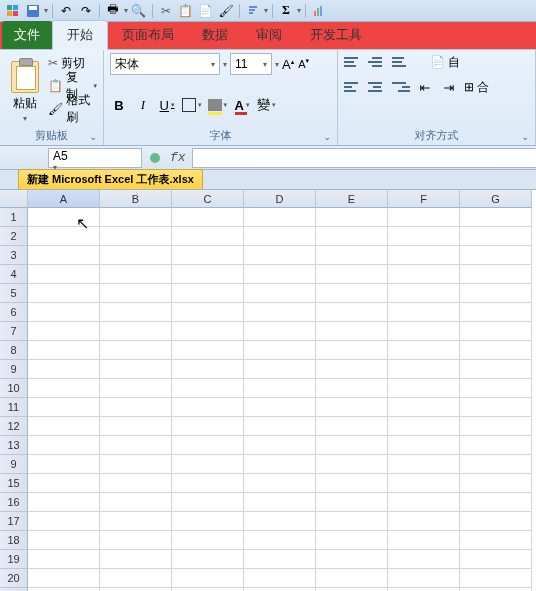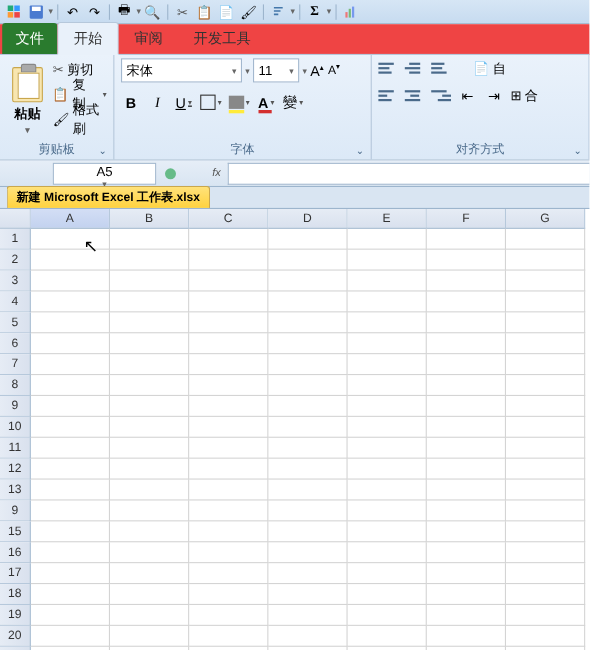--- a/index.html
+++ b/index.html
@@ -14,29 +14,29 @@
 .tab { padding: 5px 14px; font-size: 13px; color: #333; cursor: pointer; }
 .tab.active { border: 1px solid #b6c8db; border-bottom: 1px solid #e9f1fa; background: #e9f1fa; border-radius: 3px 3px 0 0; margin-bottom: -1px; }
 
 .ribbon { height: 96px; background: linear-gradient(#eaf2fb,#dce9f7); border-bottom: 1px solid #9db5cd; display: flex; }
 .group { border-right: 1px solid #b6c8db; padding: 3px 6px 2px; display: flex; flex-direction: column; justify-content: space-between; }
 .group-label { text-align: center; font-size: 11px; color: #4a6a8a; padding-top: 2px; position: relative; }
 .group-label::after { content: '⌄'; position: absolute; right: 0; bottom: 1px; font-size: 9px; color: #4a6a8a; }
 
 .clip-group { width: 104px; }
 .clip-body { display: flex; gap: 4px; flex: 1; }
-.paste-big { width: 42px; display: flex; flex-direction: column; align-items: center; justify-content: center; gap: 2px; padding-top: 4px; font-weight: bold; }
+.paste-big { width: 42px; display: flex; flex-direction: column; align-items: center; justify-content: center; gap: 2px; padding-top: 4px; }
 .paste-icon { width: 28px; height: 32px; background: #f8e6b0; border: 1px solid #c9a74d; border-radius: 2px; position: relative; }
 .paste-icon::before { content: ''; position: absolute; top: -4px; left: 7px; width: 12px; height: 6px; background: #aaa; border: 1px solid #888; border-radius: 2px 2px 0 0; }
 .paste-icon::after { content: ''; position: absolute; top: 4px; left: 4px; width: 18px; height: 22px; background: #fff; border: 1px solid #c9a74d; }
 .clip-side { display: flex; flex-direction: column; gap: 3px; }
 .clip-btn { display: flex; align-items: center; gap: 3px; font-size: 12px; height: 20px; }
 
 .font-group { width: 234px; }
-.font-row1 { display: flex; align-items: center; gap: 3px; margin-bottom: 8px; }
+.font-row1 { display: flex; align-items: center; gap: 3px; margin-bottom: 20px; }
 .font-name { width: 110px; height: 22px; border: 1px solid #a3b8cf; background: #fff; font-size: 12px; padding: 2px 4px; display: flex; align-items: center; justify-content: space-between; }
 .font-size { width: 42px; height: 22px; border: 1px solid #a3b8cf; background: #fff; font-size: 12px; padding: 2px 4px; display: flex; align-items: center; justify-content: space-between; }
 .font-updown { display: flex; gap: 1px; }
 .font-row2 { display: flex; align-items: center; gap: 6px; }
 .fbtn { min-width: 18px; height: 20px; display: flex; align-items: center; justify-content: center; font-size: 13px; position: relative; }
 .fbtn.bold { font-weight: bold; }
 .fbtn.italic { font-style: italic; font-family: Georgia, serif; }
 .fbtn.underline { text-decoration: underline; }
 .dd::after { content: '▾'; font-size: 7px; margin-left: 2px; color: #555; }
 .border-icon { width: 14px; height: 14px; border: 1px solid #333; display: inline-block; }
@@ -46,26 +46,26 @@
 .fontcolor-icon::after { content: ''; position: absolute; bottom: -2px; left: 0; width: 12px; height: 3px; background: #d32f2f; }
 
 .align-group { flex: 1; }
 .align-row { display: flex; gap: 6px; margin-bottom: 6px; align-items: center; }
 .abtn { width: 18px; height: 18px; display: flex; flex-direction: column; justify-content: center; gap: 2px; }
 .abtn span { height: 2px; background: #4a6a8a; }
 .merge-btn { display: flex; align-items: center; gap: 3px; font-size: 12px; }
 
 .namebox-row { height: 24px; background: linear-gradient(#e6eef7,#d9e5f2); border-bottom: 1px solid #9db5cd; display: flex; align-items: center; }
 .nb-left { width: 48px; }
-.namebox { width: 94px; height: 20px; border: 1px solid #a3b8cf; background: #fff; display: flex; align-items: center; padding: 0 4px; font-size: 12px; margin-right: 4px; justify-content: space-between; flex-direction: column; }
-.fx-btn { padding: 0 6px; font-style: italic; font-family: Liberation Sans, sans-serif; font-size: 10px; color: #555; margin-left: 23px; }
+.namebox { width: 94px; height: 20px; border: 1px solid #a3b8cf; background: #fff; display: flex; padding: 0 4px; font-size: 12px; margin-right: 4px; justify-content: space-between; flex-direction: column; }
+.fx-btn { padding: 0 6px; font-style: italic; font-family: Liberation Mono, monospace; font-size: 13px; color: #555; }
 .circle { width: 10px; height: 10px; border-radius: 50%; background: #6b8; margin: 0 4px; }
 .fbar { flex: 1; height: 20px; border: 1px solid #a3b8cf; border-right: none; background: #fff; }
 
-.booktab-row { height: 20px; background: #d9e5f2; display: flex; align-items: flex-end; padding-left: 6px; border-bottom: 1px solid #9db5cd; }
+.booktab-row { height: 20px; background: #d9e5f2; display: flex; align-items: flex-end; padding-left: 18px; border-bottom: 1px solid #9db5cd; }
 .booktab { background: linear-gradient(#ffe27a,#ffd23f); border: 1px solid #c9a74d; border-bottom: none; padding: 2px 8px; font-size: 11px; font-weight: bold; border-radius: 3px 3px 0 0; }
 
 .grid-area { position: relative; }
 .col-headers { display: flex; height: 18px; }
 .corner { width: 28px; background: linear-gradient(#e6ecf5,#d9e1ee); border-right: 1px solid #b6c8db; border-bottom: 1px solid #9db5cd; }
 .ch { width: 72px; background: linear-gradient(#e6ecf5,#d9e1ee); border-right: 1px solid #b6c8db; border-bottom: 1px solid #9db5cd; text-align: center; font-size: 11px; line-height: 18px; color: #333; }
 .ch.sel { background: linear-gradient(#d3def5,#c3d2ef); }
 .grid-body { display: flex; }
 .row-headers { width: 28px; }
 .rh { height: 19px; background: linear-gradient(90deg,#e6ecf5,#d9e1ee); border-right: 1px solid #9db5cd; border-bottom: 1px solid #b6c8db; text-align: center; font-size: 11px; line-height: 19px; color: #333; }
@@ -124,20 +124,22 @@
         <rect x="1" y="6" width="2" height="5" fill="#e77"></rect>
         <rect x="4" y="3" width="2" height="8" fill="#7b7"></rect>
         <rect x="7" y="1" width="2" height="10" fill="#79e"></rect>
       </svg>
     </div>
 </div>
 
 <div class="tabs">
   <div class="tab-file">文件</div>
   <div class="tab active">开始</div>
+  <div class="tab">页面布局</div>
+  <div class="tab">数据</div>
   <div class="tab">审阅</div>
   <div class="tab">开发工具</div>
 </div>
 
 <div class="ribbon">
   <div class="group clip-group">
     <div class="clip-body">
       <div class="paste-big">
         <div class="paste-icon"></div>
         <span>粘贴</span>

